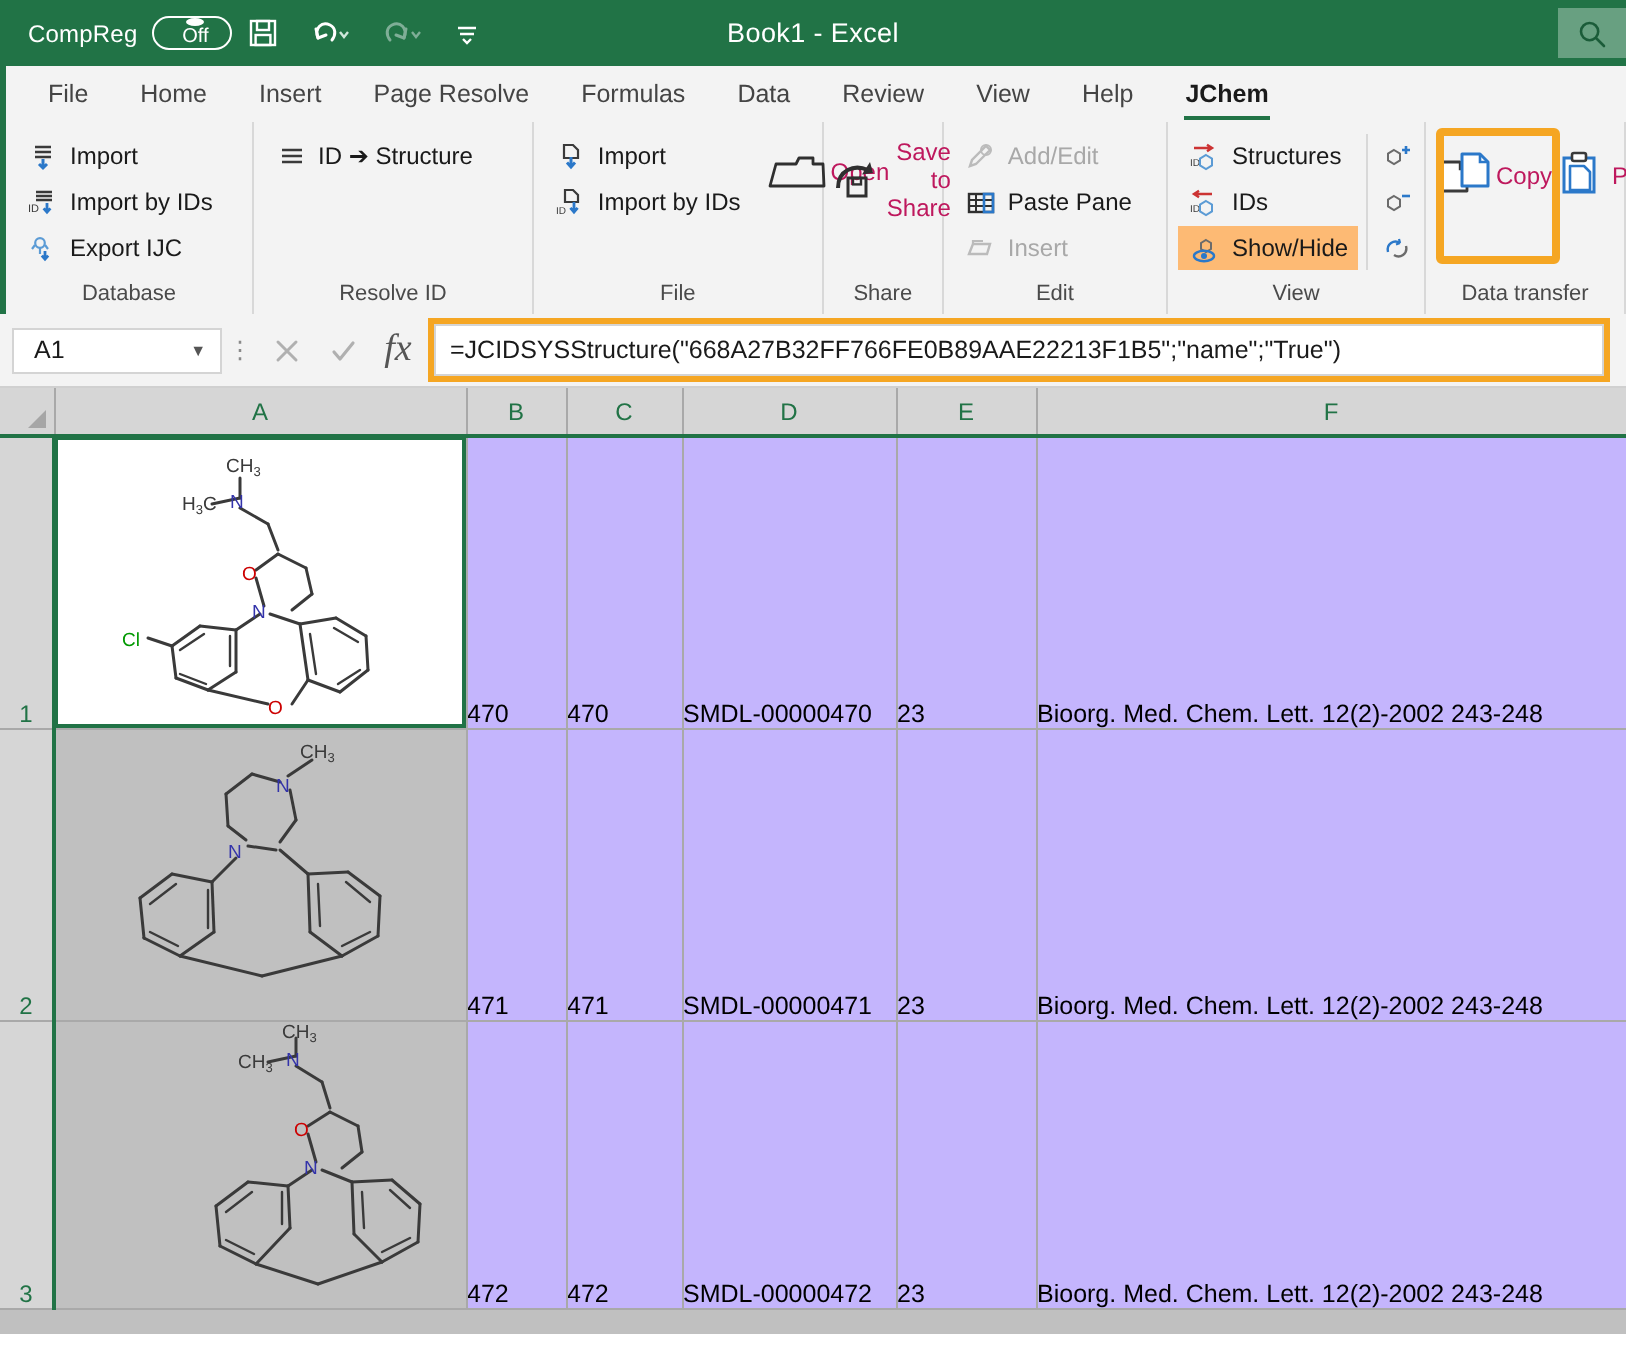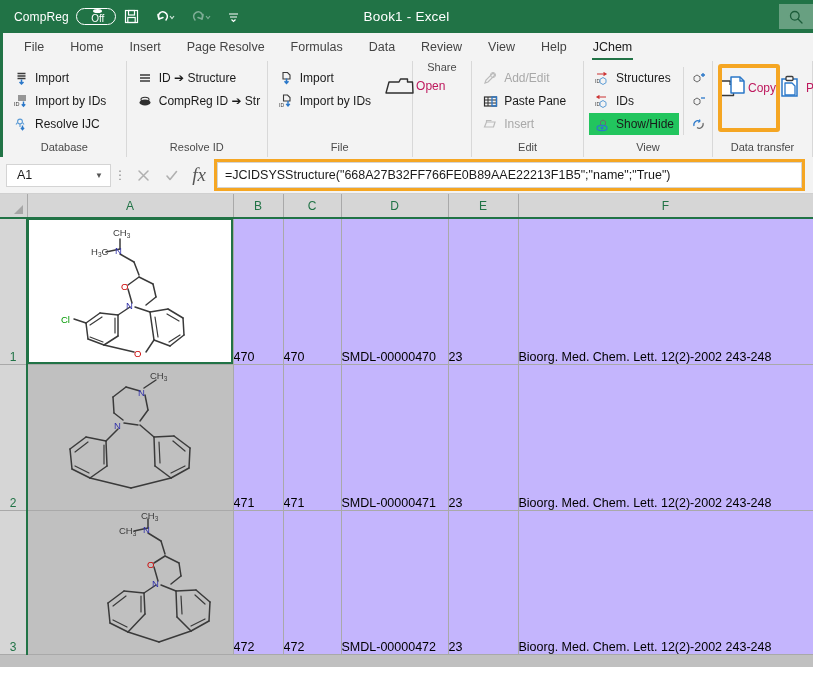--- a/index.html
+++ b/index.html
@@ -59,21 +59,21 @@
     display: flex; align-items: stretch;
     padding-left: 8px;
     border-left: 3px solid #217346;
   }
   .tab {
     padding: 0 13px;
     display: flex; align-items: center;
     font-size: 12.5px; color: #444444;
     position: relative;
   }
-  .tab.active { color: #1a1a1a; font-weight: normal; }
+  .tab.active { color: #1a1a1a; font-weight: bold; }
   .tab.active::after {
     content: ""; position: absolute;
     left: 12px; right: 12px; bottom: 1px; height: 2.5px;
     background: #217346;
   }
 
   
   .ribbon {
     height: 96px;
     background: #f3f3f3;
@@ -94,21 +94,21 @@
   }
   .rcol { display: flex; flex-direction: column; gap: 1px; }
 
   .sbtn {
     display: flex; align-items: center; gap: 5px;
     height: 22px; padding: 0 5px;
     font-size: 12px; color: #1a1a1a;
     white-space: nowrap;
   }
   .sbtn.disabled { color: #a8a8a8; }
-  .sbtn.toggled { background: #22c55e; }
+  .sbtn.toggled { background: #fdba74; }
   .ico { width: 17px; height: 17px; flex: 0 0 17px; display: flex; align-items: center; justify-content: center; }
 
   .bigbtn {
     display: flex; flex-direction: row; align-items: center;
     width: 56px; padding-top: 3px;
     font-size: 12px; color: #be185d; text-align: right; line-height: 1.15;
   }
   .bigbtn .bico { height: 34px; display: flex; align-items: center; justify-content: center; }
   .bigbtn.w70 { width: 64px; }
 
@@ -292,46 +292,37 @@
           <span>Import by IDs</span>
         </div>
         <div class="sbtn">
           <span class="ico">
             <svg width="15" height="15" viewBox="0 0 15 15">
                 <circle cx="6" cy="4.5" r="2.4" fill="none" stroke="#5b9bd5" stroke-width="1.1"></circle>
                 <path d="M6 7 v3 M3.5 5.5 l-1.5 2 M8.5 5.5 l1.5 2" stroke="#5b9bd5" stroke-width="1.1"></path>
                 <path d="M8.5 8.5 v4 M6.9 10.8 l1.6 1.8 l1.6 -1.8" stroke="#2b78c9" stroke-width="1.4" fill="none"></path>
               </svg>
           </span>
-          <span>Resolve IJC</span>
+          <span>Export IJC</span>
         </div>
       </div>
     </div>
     <div class="rgroup-title">Database</div>
   </div>
 
   <div class="rgroup" style="width:141px">
     <div class="rgroup-body">
       <div class="rcol">
         <div class="sbtn">
           <span class="ico">
             <svg width="14" height="14" viewBox="0 0 14 14">
                 <path d="M2 4 h10 M2 7 h10 M2 10 h10" stroke="#3a3a3a" stroke-width="1.3"></path>
               </svg>
           </span>
           <span>ID ➔ Structure</span>
-        </div>
-        <div class="sbtn">
-          <span class="ico">
-            <svg width="14" height="14" viewBox="0 0 14 14">
-                <ellipse cx="7" cy="8.5" rx="5.5" ry="3" fill="#2f2f2f"></ellipse>
-                <ellipse cx="7" cy="5.5" rx="4" ry="2.2" fill="none" stroke="#2f2f2f" stroke-width="1.1"></ellipse>
-              </svg>
-          </span>
-          <span>CompReg ID ➔ Str</span>
         </div>
       </div>
     </div>
     <div class="rgroup-title">Resolve ID</div>
   </div>
 
   <div class="rgroup" style="width:145px">
     <div class="rgroup-body">
       <div class="rcol">
         <div class="sbtn">
@@ -360,20 +351,33 @@
               <path d="M4 20 L7 9 h10 l1.5 -3 h7 l0 3 h5 L31 20 z" fill="none" stroke="#2f2f2f" stroke-width="1.4" stroke-linejoin="round"></path>
             </svg>
         </span>
         <span>Open</span>
       </div>
     </div>
     <div class="rgroup-title">File</div>
   </div>
 
   <div class="rgroup" style="width:60px">
+    <div class="rgroup-body" style="justify-content:center">
+      <div class="bigbtn">
+        <span class="bico">
+          <svg width="30" height="26" viewBox="0 0 30 26">
+              <path d="M6 16 C6 7, 14 4, 21 7" fill="none" stroke="#2f2f2f" stroke-width="2"></path>
+              <path d="M22 3 l1.5 5.5 l-5.5 0.8" fill="#2f2f2f"></path>
+              <rect x="11" y="11" width="9" height="9" fill="none" stroke="#2f2f2f" stroke-width="1.5"></rect>
+              <rect x="13.5" y="11" width="4" height="3.2" fill="none" stroke="#2f2f2f" stroke-width="1.2"></rect>
+            </svg>
+        </span>
+        <span>Save to Share</span>
+      </div>
+    </div>
     <div class="rgroup-title">Share</div>
   </div>
 
   <div class="rgroup" style="width:113px">
     <div class="rgroup-body">
       <div class="rcol">
         <div class="sbtn disabled">
           <span class="ico">
             <svg width="15" height="15" viewBox="0 0 15 15">
                 <path d="M2 12 l1 -3 l7 -7 l2 2 l-7 7 z" fill="none" stroke="#bbbbbb" stroke-width="1.2"></path>

